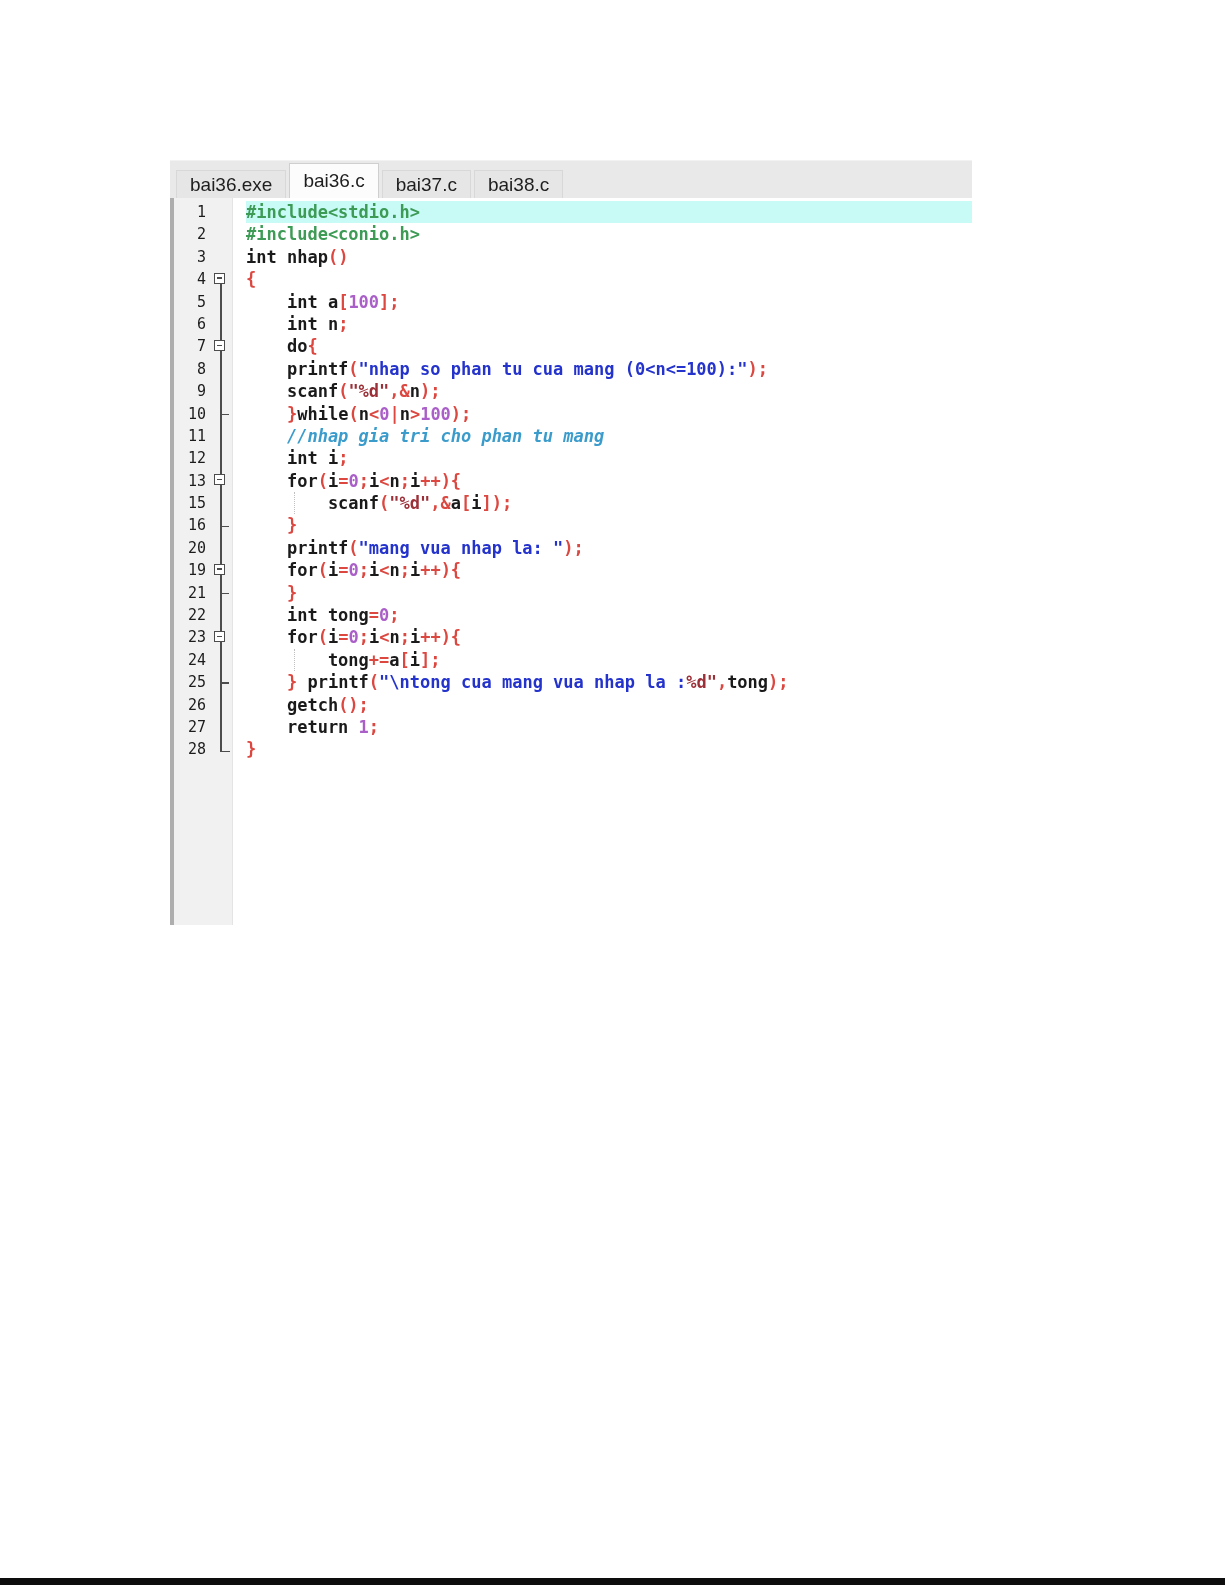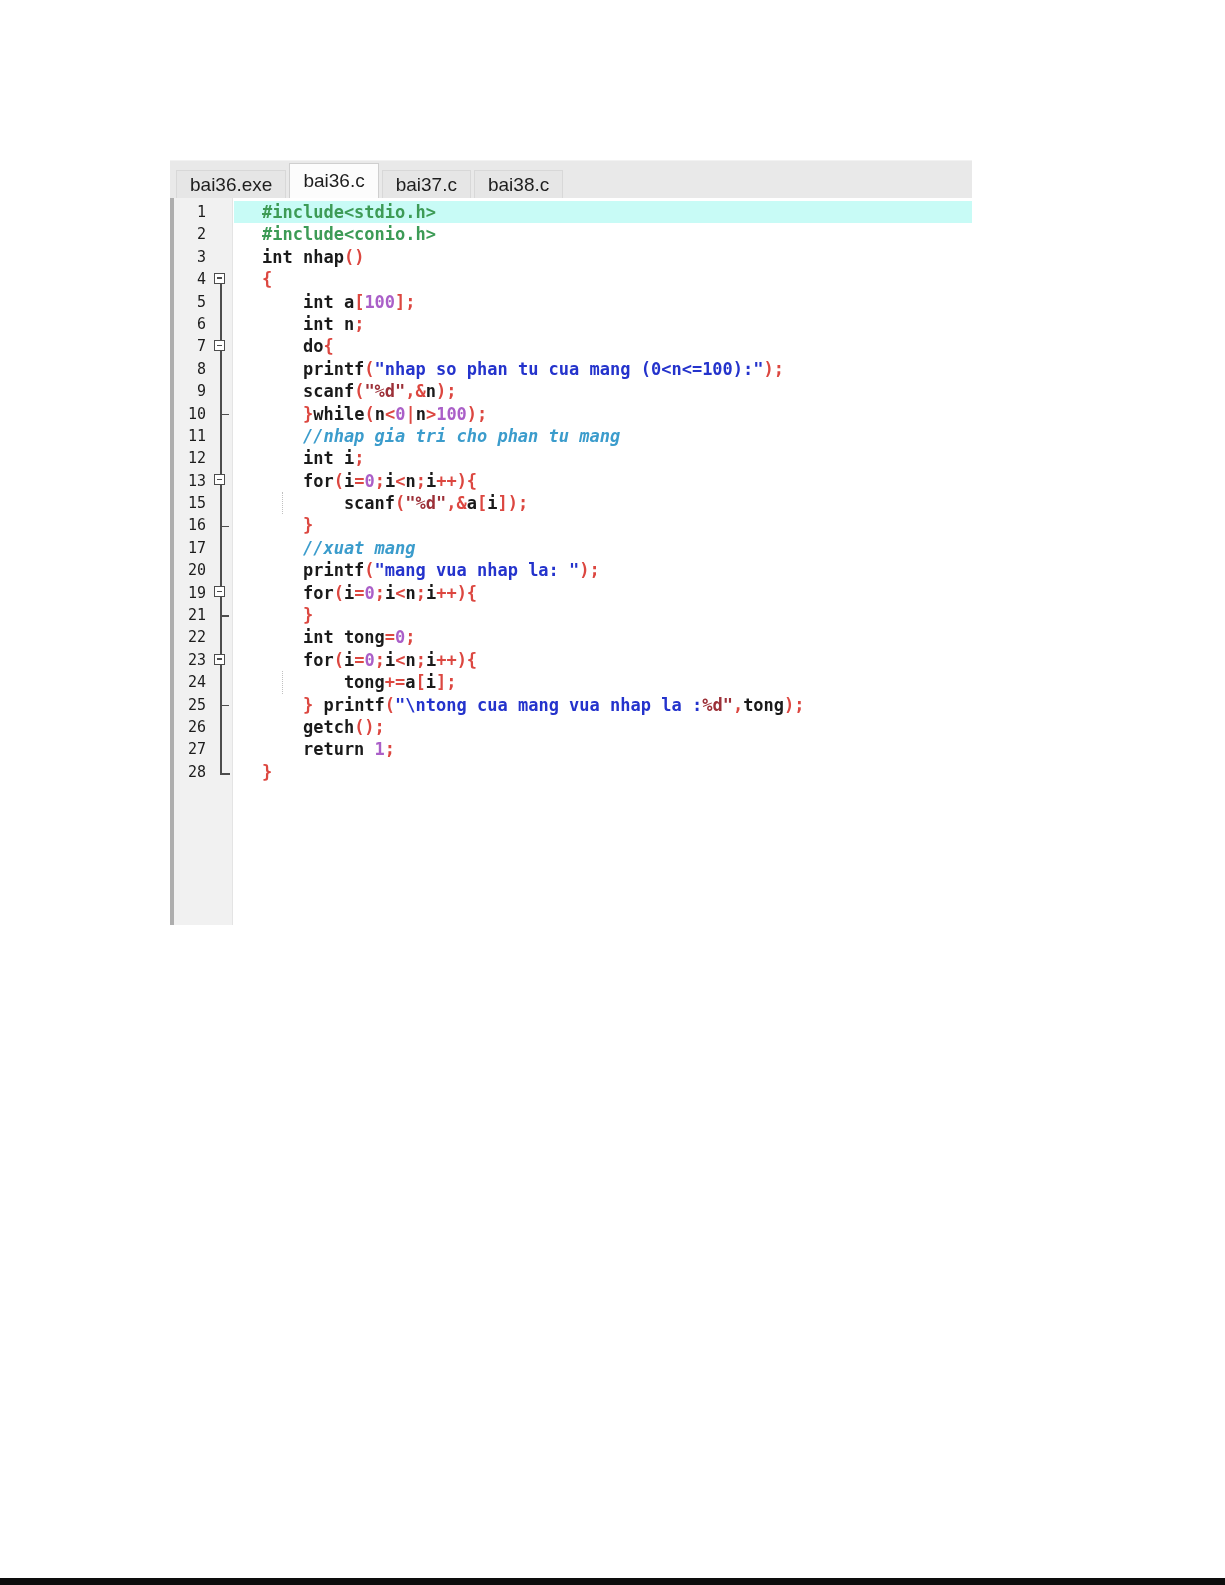--- a/index.html
+++ b/index.html
@@ -63,21 +63,21 @@
     content:"";position:absolute;left:12px;top:56%;width:10px;height:1.5px;background:#4c4c4c;
   }
   .box{
     position:absolute;left:6px;top:50%;margin-top:-6.5px;width:11px;height:11px;
     background:#ffffff;border:1.5px solid #4c4c4c;box-sizing:border-box;z-index:3;
   }
   .box::after{ 
     content:"";position:absolute;left:1.5px;top:3.5px;width:5px;height:1.5px;background:#4c4c4c;
   }
   .text{
-    flex:1;white-space:pre;padding-left:28px;position:relative;color:var(--fg);
+    flex:1;white-space:pre;padding-left:0;position:relative;color:var(--fg);margin-left:12px;
   }
   .text.hl{background:var(--line-hl);}
   .guide{
     position:absolute;left:48px;top:0;bottom:0;width:0;
     border-left:1px dotted #c0c0c0;
   }
   
   .tk-t{color:var(--fg);}
   .tk-g{color:var(--green);}
   .tk-s{color:var(--blue);}
@@ -176,25 +176,20 @@
         <span class="num">15</span>
         <span class="fold" data-f="v"></span>
         <div class="text"><i class="guide"></i><span class="tk-t">        scanf</span><span class="tk-p">(</span><span class="tk-f">"%d"</span><span class="tk-p">,&amp;</span><span class="tk-t">a</span><span class="tk-p">[</span><span class="tk-t">i</span><span class="tk-p">]);</span></div>
       </div>
       <div class="row">
         <span class="num">16</span>
         <span class="fold" data-f="tick"></span>
         <div class="text"><span class="tk-t">    </span><span class="tk-p">}</span></div>
       </div>
       <div class="row">
-        <span class="num">17</span>
-        <span class="fold" data-f="v"></span>
-        <div class="text"><span class="tk-c">    //xuat mang</span></div>
-      </div>
-      <div class="row">
         <span class="num">20</span>
         <span class="fold" data-f="v"></span>
         <div class="text"><span class="tk-t">    printf</span><span class="tk-p">(</span><span class="tk-s">"mang vua nhap la: "</span><span class="tk-p">);</span></div>
       </div>
       <div class="row">
         <span class="num">19</span>
         <span class="fold" data-f="box">
           <i class="box"></i>
         </span>
         <div class="text"><span class="tk-t">    for</span><span class="tk-p">(</span><span class="tk-t">i</span><span class="tk-p">=</span><span class="tk-n">0</span><span class="tk-p">;</span><span class="tk-t">i</span><span class="tk-p">&lt;</span><span class="tk-t">n</span><span class="tk-p">;</span><span class="tk-t">i</span><span class="tk-p">++){</span></div>

